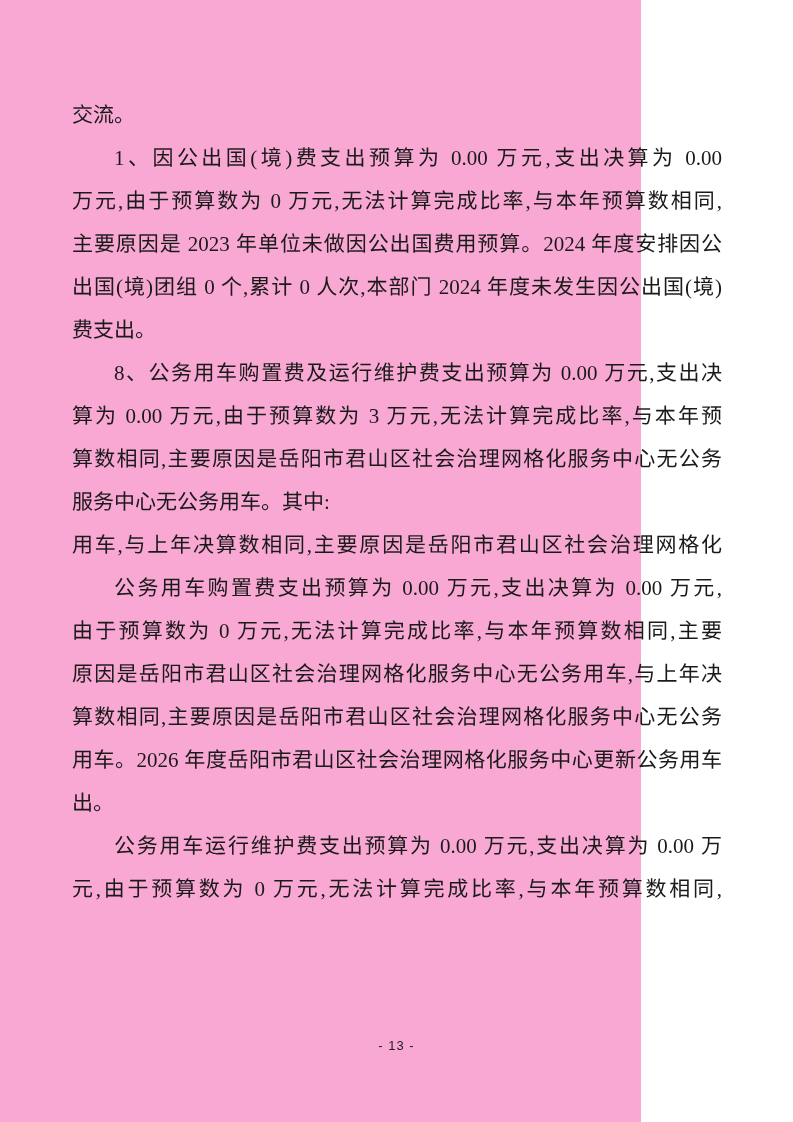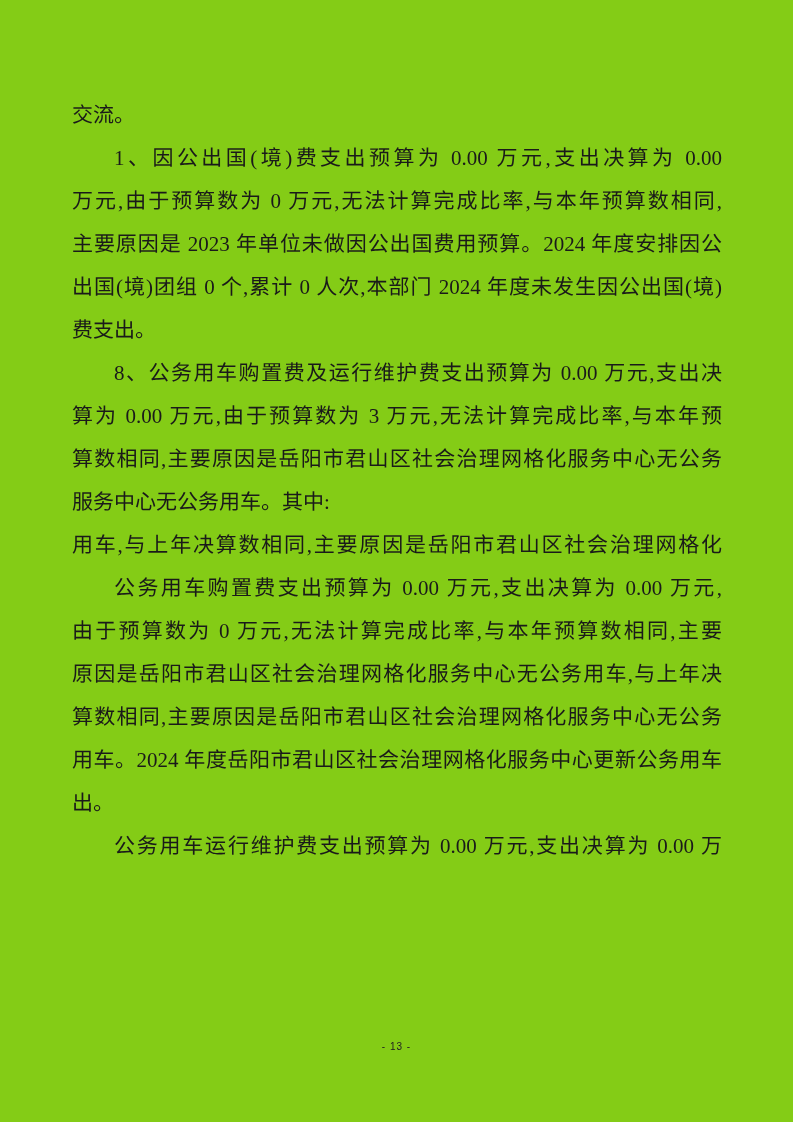--- a/index.html
+++ b/index.html
@@ -12,23 +12,23 @@
     width: 793px;
     height: 1122px;
     position: relative;
     overflow: hidden;
     color: #1a1a1a;
     font-family: "Liberation Serif", "DejaVu Serif", serif;
   }
   .page {
     position: absolute;
     left: 0; top: 0;
-    width: 793px;
+    width: 641px;
     height: 1122px;
-    background: #84cc16;
+    background: #f9a8d4;
   }
   .text-body {
     position: absolute;
     left: 72px;
     top: 94px;
     width: 650px;
   }
   .line {
     margin: 0;
     padding: 0;
@@ -54,21 +54,21 @@
     letter-spacing: 0.5px;
   }
   .page-footer {
     position: absolute;
     left: 0;
     top: 1036px;
     width: 793px;
     text-align: center;
   }
   .page-number {
-    font-size: 10px;
+    font-size: 13px;
     letter-spacing: 1px;
     color: #222222;
     font-family: "Liberation Sans", "DejaVu Sans", sans-serif;
     text-align: center;
   }
 </style>
 </head>
 <body>
 
 <div class="page">
@@ -86,23 +86,24 @@
     <p class="line indent">8、公务用车购置费及运行维护费支出预算为 0.00 万元,支出决</p>
     <p class="line">算为 0.00 万元,由于预算数为 3 万元,无法计算完成比率,与本年预</p>
     <p class="line">算数相同,主要原因是岳阳市君山区社会治理网格化服务中心无公务</p>
     <p class="line end">服务中心无公务用车。其中:</p>
     <p class="line">用车,与上年决算数相同,主要原因是岳阳市君山区社会治理网格化</p>
 
     <p class="line indent">公务用车购置费支出预算为 0.00 万元,支出决算为 0.00 万元,</p>
     <p class="line">由于预算数为 0 万元,无法计算完成比率,与本年预算数相同,主要</p>
     <p class="line">原因是岳阳市君山区社会治理网格化服务中心无公务用车,与上年决</p>
     <p class="line">算数相同,主要原因是岳阳市君山区社会治理网格化服务中心无公务</p>
-    <p class="line">用车。2024 年度岳阳市君山区社会治理网格化服务中心更新公务用车</p>
+    <p class="line">用车。2026 年度岳阳市君山区社会治理网格化服务中心更新公务用车</p>
     <p class="line end">出。</p>
 
     <p class="line indent">公务用车运行维护费支出预算为 0.00 万元,支出决算为 0.00 万</p>
+    <p class="line">元,由于预算数为 0 万元,无法计算完成比率,与本年预算数相同,</p>
 
   </main>
 
   <footer class="page-footer">
     <span class="page-number">- 13 -</span>
   </footer>
 </div>
 
 </body></html>

